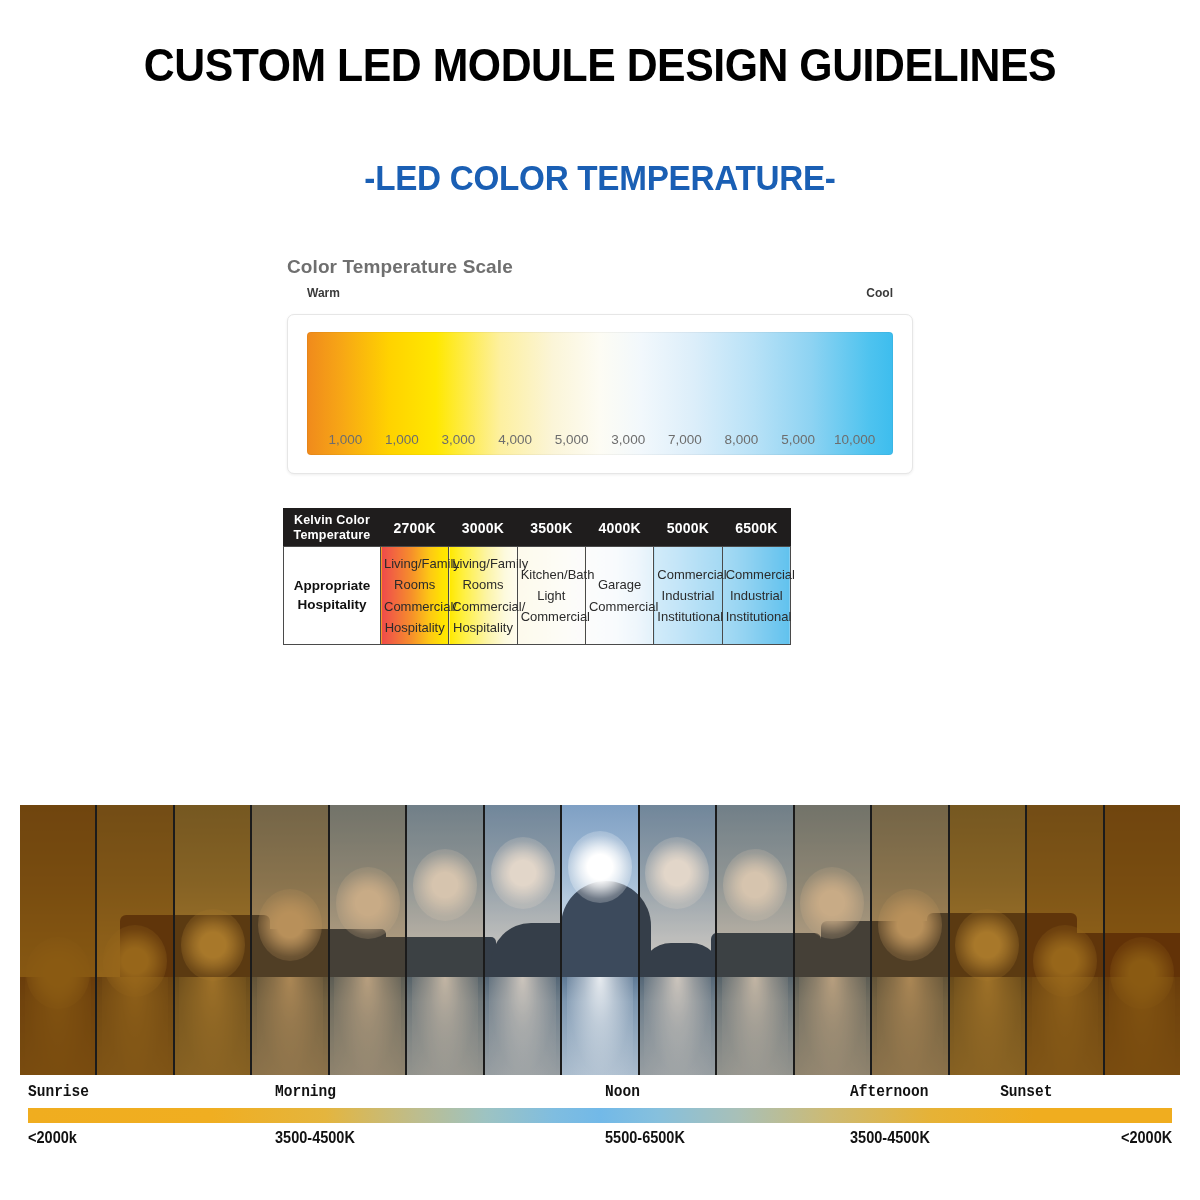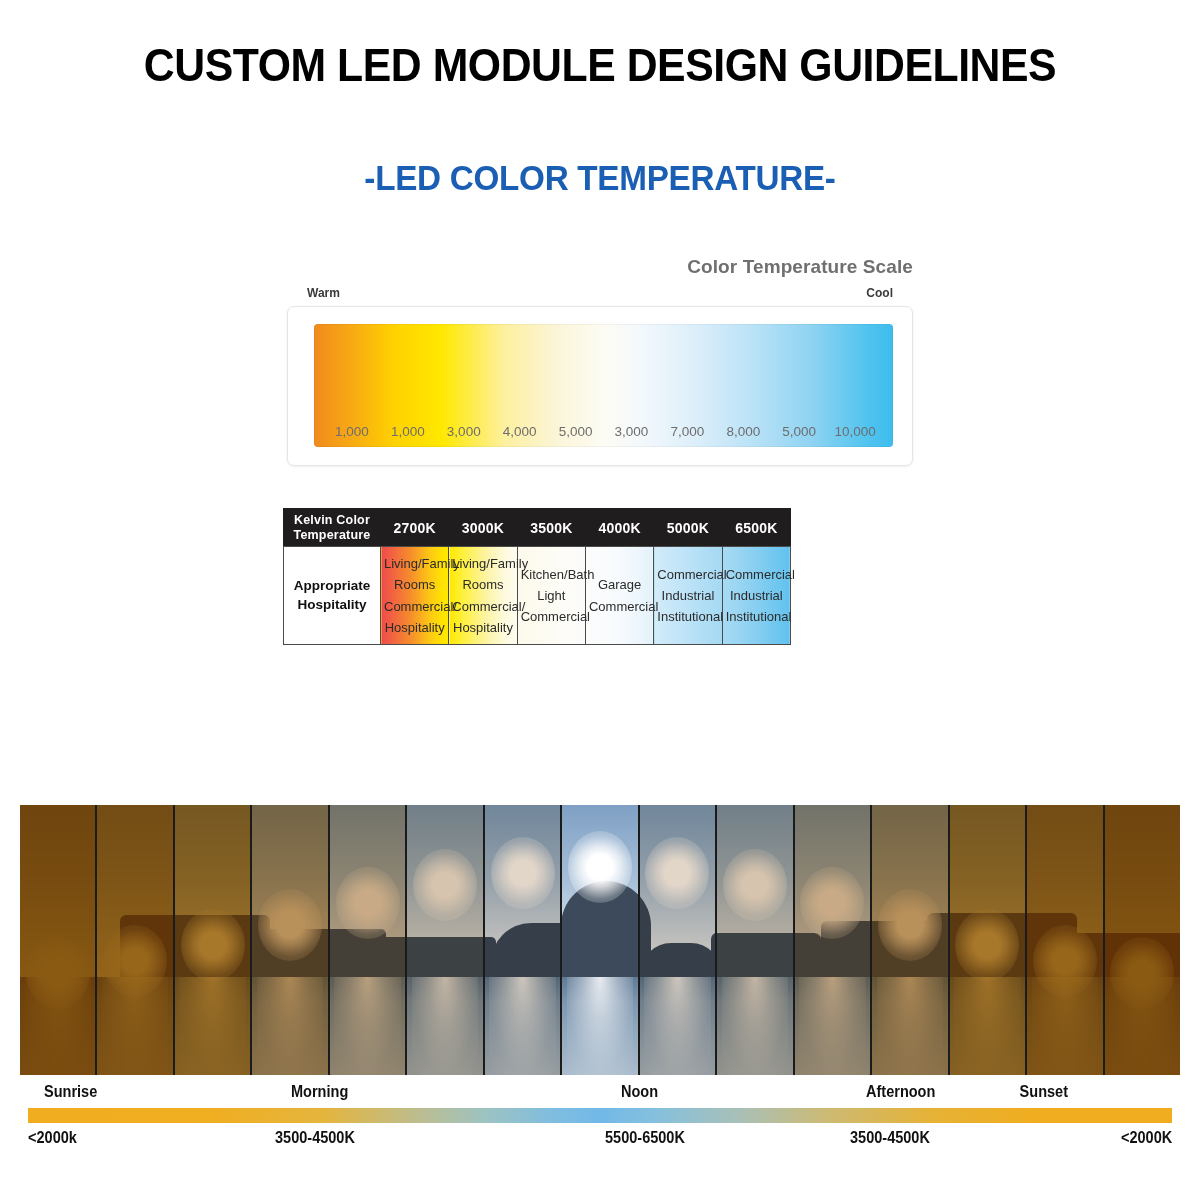--- a/index.html
+++ b/index.html
@@ -24,39 +24,39 @@
     position: absolute; top: 158px; left: 0; width: 1200px;
     text-align: center;
     font-size: 35px; font-weight: 700; letter-spacing: -0.3px;
     color: #1a5fb4;
     transform: scaleX(0.95);
   }
 
   
   .scale-wrap { position: absolute; top: 256px; left: 287px; width: 626px; }
   .scale-title {
-    text-align: right;
+    text-align: left;
     font-size: 19px; font-weight: 700; color: #6f6f6f;
     letter-spacing: 0.1px;
   }
   .scale-ends {
     position: relative; height: 18px; margin-top: 8px;
     font-size: 12px; font-weight: 700; color: #3a3a3a;
   }
   .scale-ends .warm { position: absolute; left: 20px; top: 0; }
   .scale-ends .cool { position: absolute; right: 20px; top: 0; }
 
   .scale-card {
-    margin-top: 2px;
+    margin-top: 10px;
     height: 160px;
     background: #ffffff;
     border: 1px solid #e6e6e6;
     border-radius: 7px;
     box-shadow: 0 1px 3px rgba(0,0,0,0.07);
-    padding: 17px 19px 20px 26px;
+    padding: 17px 19px 20px 19px;
   }
   .scale-bar {
     position: relative;
     height: 123px;
     border-radius: 4px;
     background: linear-gradient(to right,
       #f08a1c 0%,
       #f7a715 6%,
       #ffd200 14%,
       #ffe800 22%,
@@ -168,21 +168,21 @@
     position: absolute; inset: 0;
     mix-blend-mode: multiply;
   }
   .warmover {
     position: absolute; inset: 0;
     mix-blend-mode: screen;
   }
 
   
   .tod-labels {
-    position: absolute; top: 1082px; left: 16px; width: 1080px; height: 24px;
+    position: absolute; top: 1082px; left: 0; width: 1080px; height: 24px; font-family: Liberation Mono, monospace;
   }
   .tod-labels span, .kelvin-labels span {
     position: absolute; top: 0;
     font-size: 16.5px; font-weight: 700; color: #111;
     white-space: nowrap;
     transform: scaleX(0.88);
     transform-origin: left center;
   }
   .tod-labels span.r, .kelvin-labels span.r { transform-origin: right center; }
   .tod-grad {

